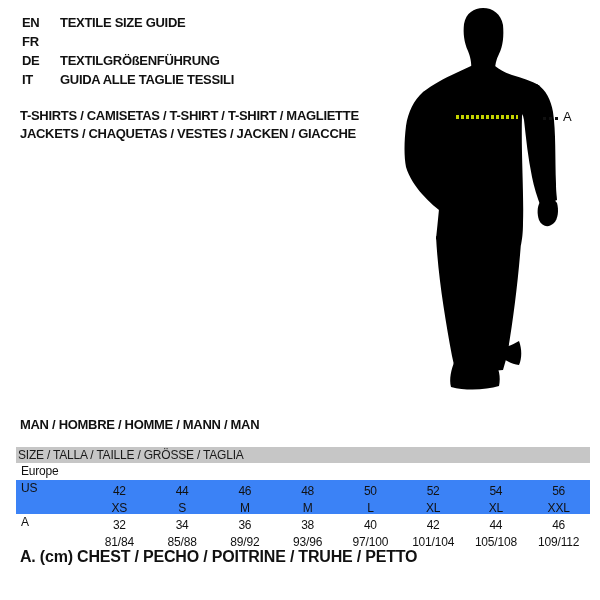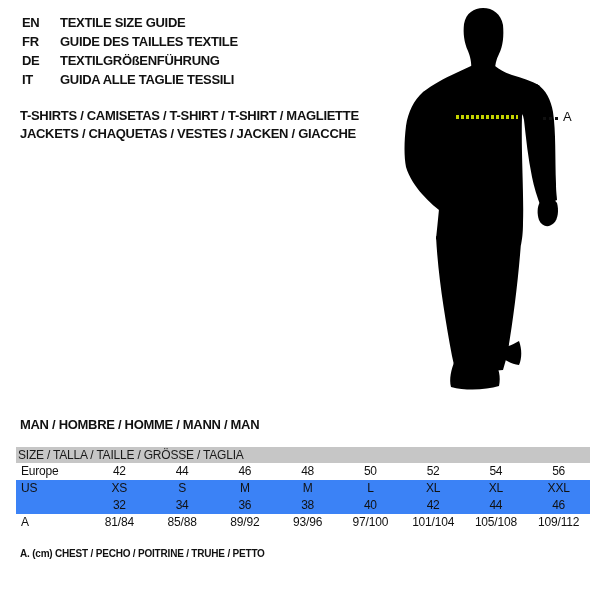--- a/index.html
+++ b/index.html
@@ -21,38 +21,37 @@
   .pointer-dashes{position:absolute;left:543px;top:117px;width:17px;height:2.5px;
     background:repeating-linear-gradient(90deg,#111 0 3px,rgba(0,0,0,0) 3px 6px);}
   .measure-label{position:absolute;left:563px;top:109px;font-size:13px;line-height:16px;}
   
   .section-title{position:absolute;left:20px;top:417px;font-weight:bold;font-size:13px;letter-spacing:-0.3px;}
   
   .size-table{position:absolute;left:16px;top:447px;width:574px;font-size:12px;letter-spacing:-0.2px;}
   .t-header{height:16px;line-height:16px;background:#c6c6c6;padding-left:2px;color:#1a1a1a;}
   .t-row{display:grid;grid-template-columns:72px repeat(8,1fr);height:17px;line-height:17px;}
   .t-row .lbl{padding-left:5px;text-align:left;}
-  .t-row .val{text-align:center;}
+  .t-row .val{text-align:center;margin-top:20px;}
   .shaded{background:#3b82f6;}
   
-  .footnote{position:absolute;left:20px;top:548px;font-weight:bold;font-size:10px;letter-spacing:-0.2px;}
+  .footnote{position:absolute;left:20px;top:548px;font-weight:bold;font-size:16px;letter-spacing:-0.2px;}
 </style>
 </head>
 <body>
 
 <div id="canvas">
 
   <div class="lang-block">
     <div class="lang-row">
       <span class="lang-code">EN</span>
       <span>TEXTILE SIZE GUIDE</span>
     </div>
     <div class="lang-row">
       <span class="lang-code">FR</span>
-      <span>GUIDE DES TAILLES TEXTILE</span>
     </div>
     <div class="lang-row">
       <span class="lang-code">DE</span>
       <span>TEXTILGRÖßENFÜHRUNG</span>
     </div>
     <div class="lang-row">
       <span class="lang-code">IT</span>
       <span>GUIDA ALLE TAGLIE TESSILI</span>
     </div>
   </div>

